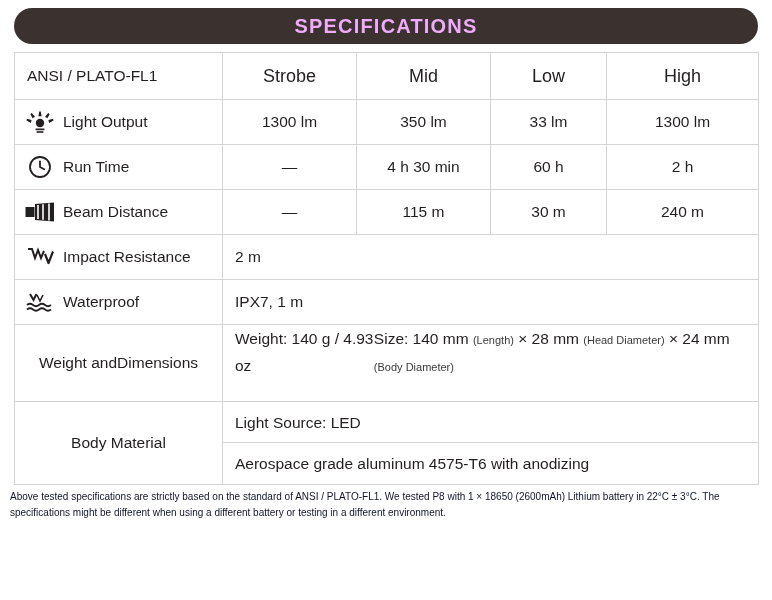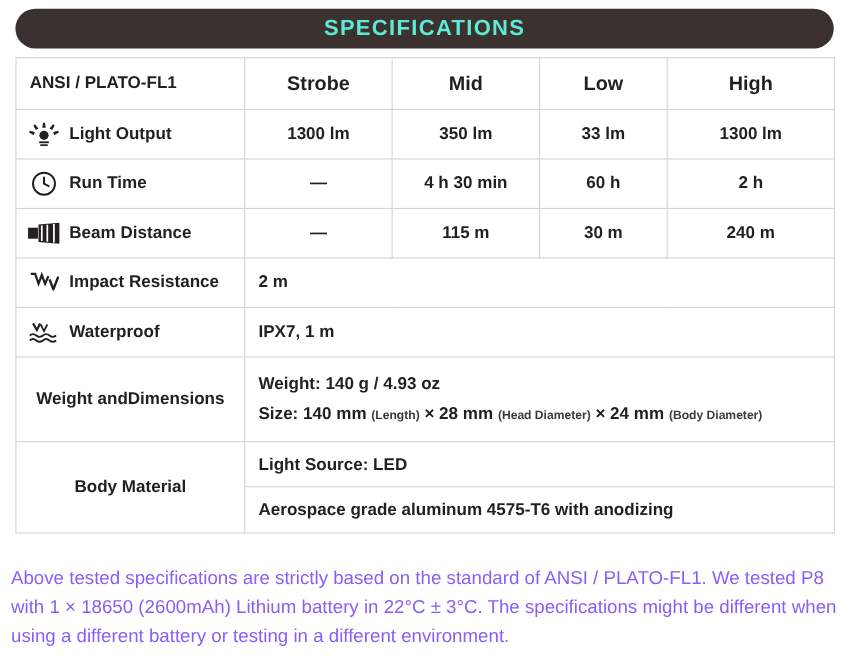--- a/index.html
+++ b/index.html
@@ -25,33 +25,32 @@
   .title-bar {
     margin: 8px 14px 0 14px;
     height: 36px;
     background: #3b3230;
     border-radius: 18px;
     display: flex;
     align-items: center;
     justify-content: center;
   }
   .title-bar .title-text {
-    color: #5eead4;
+    color: #f0abfc;
     font-size: 20px;
     font-weight: bold;
     letter-spacing: 1.2px;
   }
 
   
   table.spec {
     margin: 8px 14px 0 14px;
     width: 744px;
     border-collapse: collapse;
     table-layout: fixed;
-    font-weight: bold;
   }
   table.spec td {
     border: 1px solid #d6d4d2;
     padding: 0;
     vertical-align: middle;
   }
 
   .label-cell {
     padding: 0 8px 0 10px;
     height: 44px;
@@ -107,21 +106,21 @@
     display: flex;
     flex-direction: row;
     align-items: center;
     justify-content: center;
     font-size: 15.5px;
     line-height: 1.6;
   }
   .wd-body {
     height: 76px;
     display: flex;
-    flex-direction: column;
+    flex-direction: row;
     justify-content: center;
     padding-left: 12px;
     font-size: 15.5px;
     line-height: 1.75;
   }
   .small-note {
     font-size: 11px;
     color: #3a3a3a;
   }
 
@@ -136,24 +135,24 @@
     height: 41px;
     line-height: 41px;
     padding-left: 12px;
     font-size: 15.5px;
     box-sizing: border-box;
   }
   .bm-row1 { border-bottom: 1px solid #d6d4d2; }
 
   
   .footnote {
-    margin: 28px 10px 0 10px;
-    font-size: 17px;
+    margin: 4px 10px 0 10px;
+    font-size: 10px;
     line-height: 1.55;
-    color: #8b5cf6;
+    color: #0f172a;
   }
 </style>
 </head>
 <body>
 
 <div class="sheet">
 
   <div class="title-bar">
     <span class="title-text">SPECIFICATIONS</span>
   </div>

